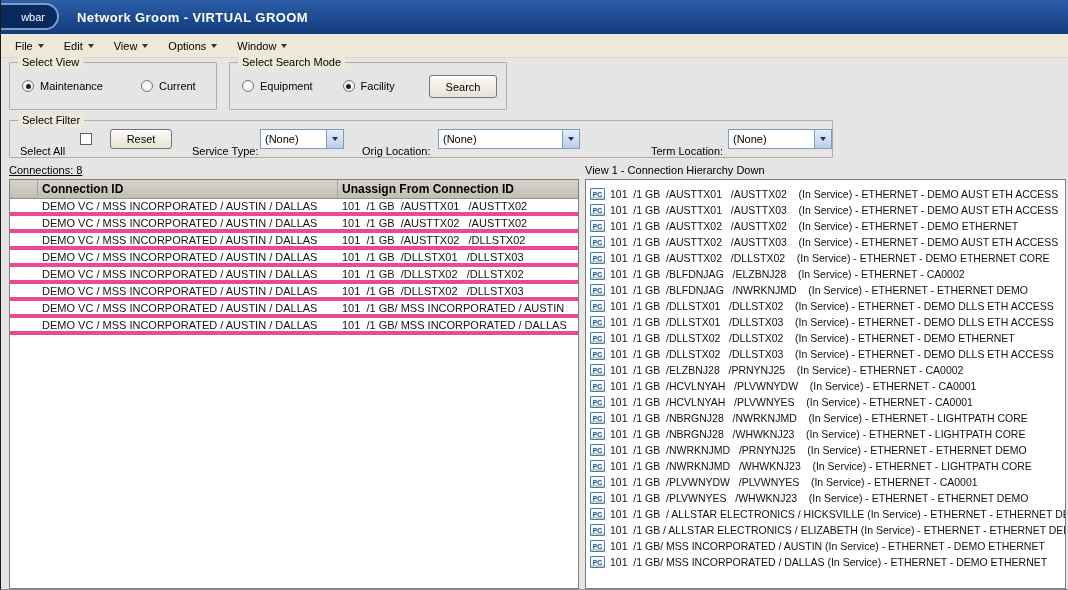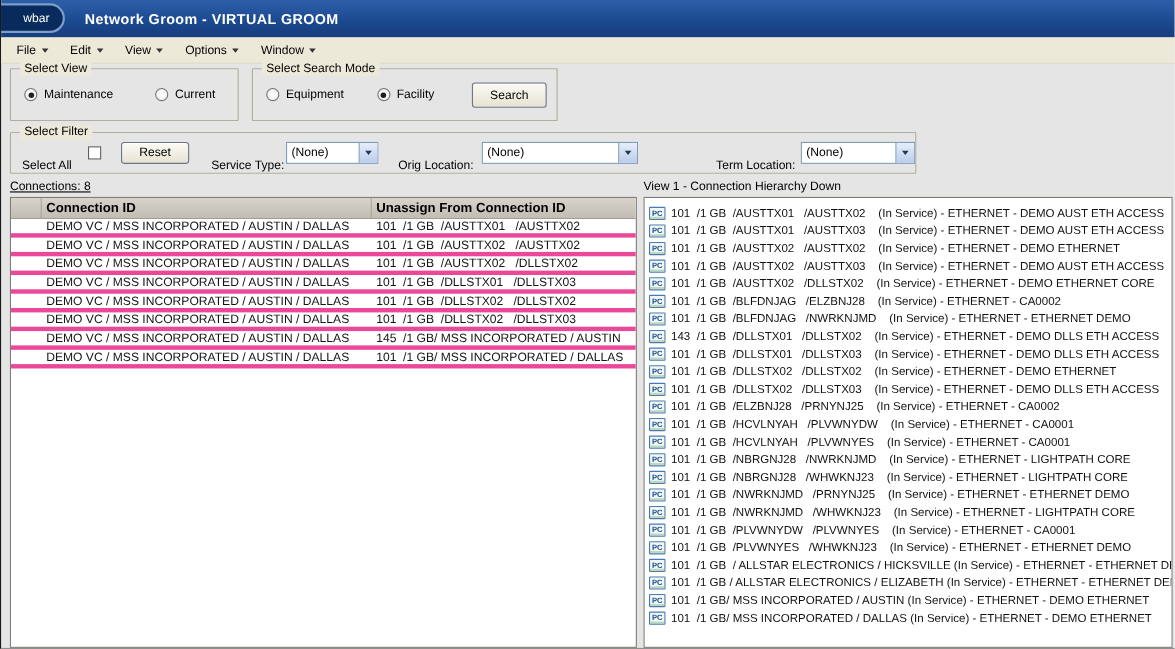--- a/index.html
+++ b/index.html
@@ -276,21 +276,21 @@
 
   <div class="trow">
     <div class="td td0"></div>
     <div class="td td1">DEMO VC / MSS INCORPORATED / AUSTIN / DALLAS</div>
     <div class="td td2">101  /1 GB  /DLLSTX02   /DLLSTX03</div>
   </div>
 
   <div class="trow">
     <div class="td td0"></div>
     <div class="td td1">DEMO VC / MSS INCORPORATED / AUSTIN / DALLAS</div>
-    <div class="td td2">145  /1 GB/ MSS INCORPORATED / AUSTIN</div>
+    <div class="td td2">101  /1 GB/ MSS INCORPORATED / AUSTIN</div>
   </div>
 
   <div class="trow">
     <div class="td td0"></div>
     <div class="td td1">DEMO VC / MSS INCORPORATED / AUSTIN / DALLAS</div>
     <div class="td td2">101  /1 GB/ MSS INCORPORATED / DALLAS</div>
   </div>
 </div>
     </div>
 
@@ -326,21 +326,21 @@
   </div>
 
   <div class="titem">
     <span class="pc-icon">PC</span>
     <span class="titem-text">101  /1 GB  /BLFDNJAG   /NWRKNJMD    (In Service) - ETHERNET - ETHERNET DEMO</span>
   </div>
 
 
   <div class="titem">
     <span class="pc-icon">PC</span>
-    <span class="titem-text">143  /1 GB  /DLLSTX01   /DLLSTX02    (In Service) - ETHERNET - DEMO DLLS ETH ACCESS</span>
+    <span class="titem-text">101  /1 GB  /DLLSTX01   /DLLSTX02    (In Service) - ETHERNET - DEMO DLLS ETH ACCESS</span>
   </div>
 
   <div class="titem">
     <span class="pc-icon">PC</span>
     <span class="titem-text">101  /1 GB  /DLLSTX01   /DLLSTX03    (In Service) - ETHERNET - DEMO DLLS ETH ACCESS</span>
   </div>
 
   <div class="titem">
     <span class="pc-icon">PC</span>
     <span class="titem-text">101  /1 GB  /DLLSTX02   /DLLSTX02    (In Service) - ETHERNET - DEMO ETHERNET</span>

